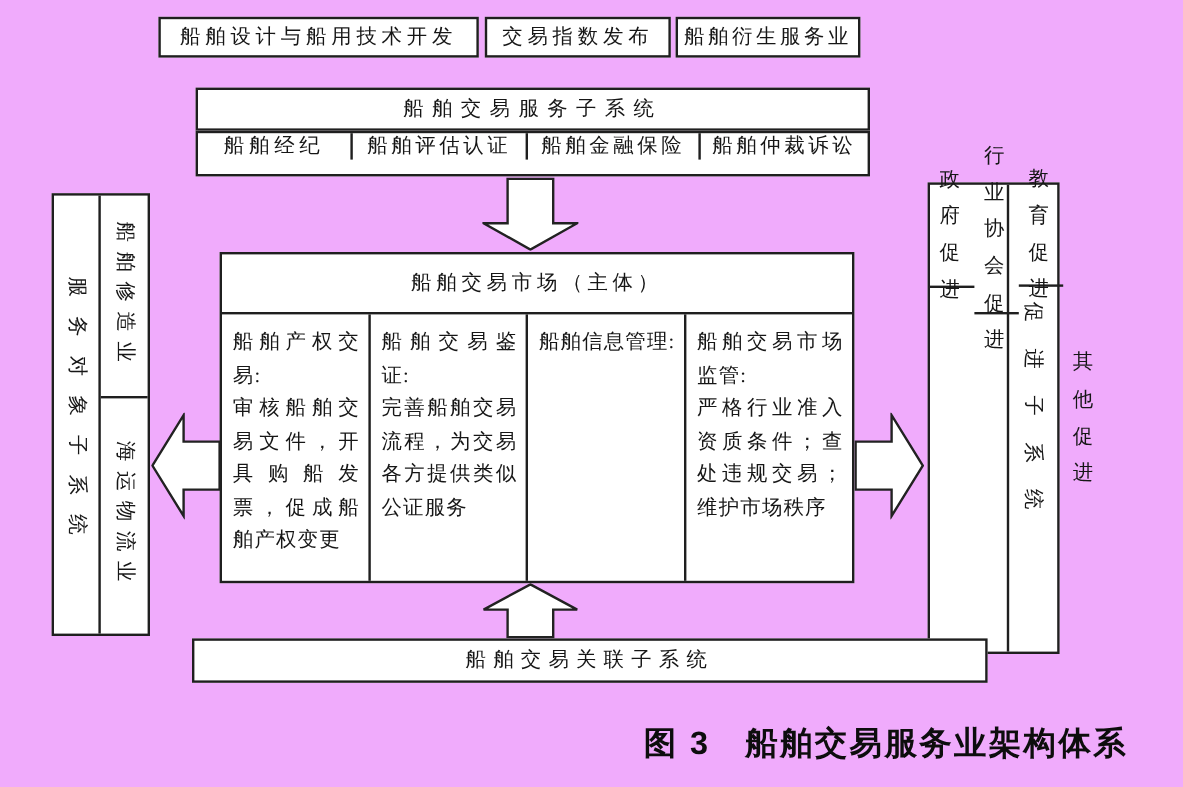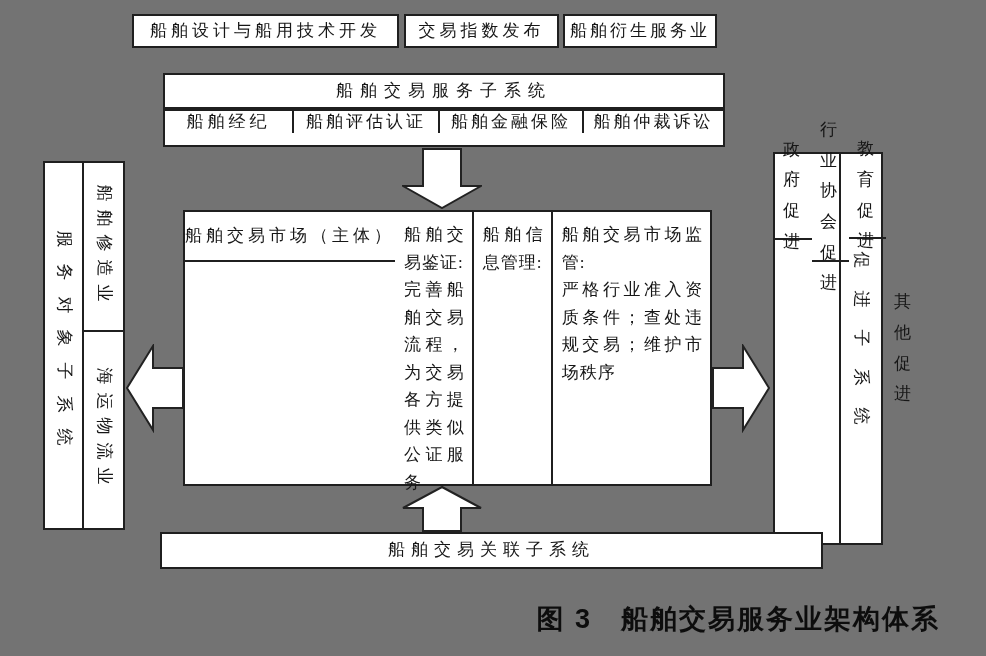--- a/index.html
+++ b/index.html
@@ -1,34 +1,34 @@
 <!DOCTYPE html>
 <html><head>
 <meta charset="utf-8">
 <style>
   html,body{margin:0;padding:0;background:#ffffff;}
   #canvas{
-    position:relative;width:986px;height:656px;background:#737373;
+    position:relative;width:986px;height:656px;background:#f0abfc;
     font-family:"Liberation Serif","DejaVu Serif",serif;
     color:#161616;
   }
   .box{
     position:absolute;box-sizing:border-box;background:#ffffff;
     border:2px solid #1f1f1f;
     display:flex;align-items:center;justify-content:center;
     font-size:17px;line-height:1.3;text-align:center;
   }
   .row{display:flex;align-items:flex-start;padding:0;}
   .cell{
     box-sizing:border-box;display:flex;align-items:center;justify-content:center;
     border-right:2px solid #1f1f1f;font-size:17px;text-align:center;
   }
   .cell:last-child{border-right:none;}
   
-  #market{flex-direction:row;align-items:stretch;justify-content:flex-start;padding:0;}
+  #market{flex-direction:column;align-items:stretch;justify-content:flex-start;padding:0;}
   #market-header{
     box-sizing:border-box;height:50px;border-bottom:2px solid #1f1f1f;
     display:flex;align-items:center;justify-content:center;
     font-size:17px;letter-spacing:4px;
   }
   #market-cols{flex:1;display:flex;align-items:stretch;}
   .mcol{
     box-sizing:border-box;border-right:2px solid #1f1f1f;
     padding:9px 7px 0 9px;font-size:17px;line-height:1.62;
     text-align:justify;letter-spacing:1px;
@@ -82,20 +82,24 @@
     <div class="cell" style="flex:1;letter-spacing:3px;">船舶仲裁诉讼</div>
   </div>
 
   <svg class="arrow" style="left:402px;top:148px;" width="80" height="61" viewBox="0 0 80 61">
     <polygon points="21,1 59,1 59,38 79,38 40,60 1,38 21,38"></polygon>
   </svg>
 
   <div class="box" id="market" style="left:183px;top:210px;width:529px;height:276px;">
     <div id="market-header">船舶交易市场（主体）</div>
     <div id="market-cols">
+      <div class="mcol" style="flex:0 0 23.6%;">
+        <span class="hd">船舶产权交易:</span>
+        <span class="bd">审核船舶交易文件，开具购船发票，促成船舶产权变更</span>
+      </div>
       <div class="mcol" style="flex:0 0 25.0%;">
         <span class="hd">船舶交易鉴证:</span>
         <span class="bd">完善船舶交易流程，为交易各方提供类似公证服务</span>
       </div>
       <div class="mcol" style="flex:0 0 25.1%;">
         <span class="hd">船舶信息管理:</span>
       </div>
       <div class="mcol" style="flex:1;">
         <span class="hd">船舶交易市场监管:</span>
         <span class="bd">严格行业准入资质条件；查处违规交易；维护市场秩序</span>

